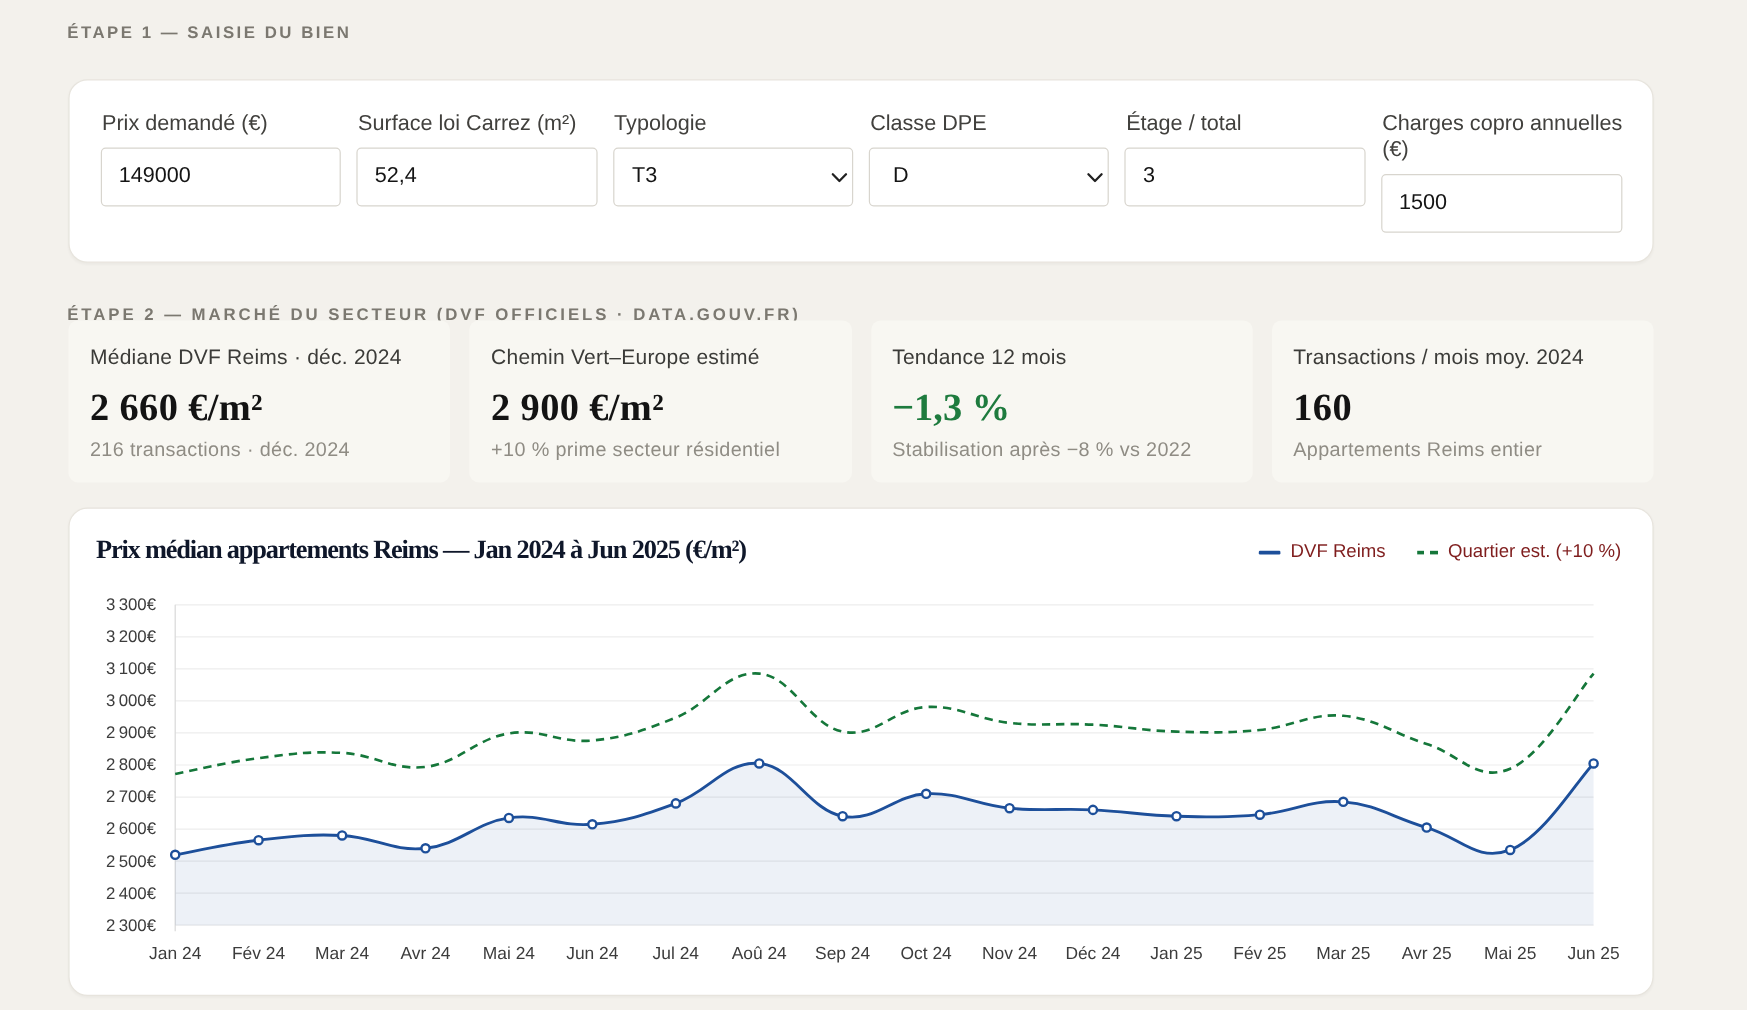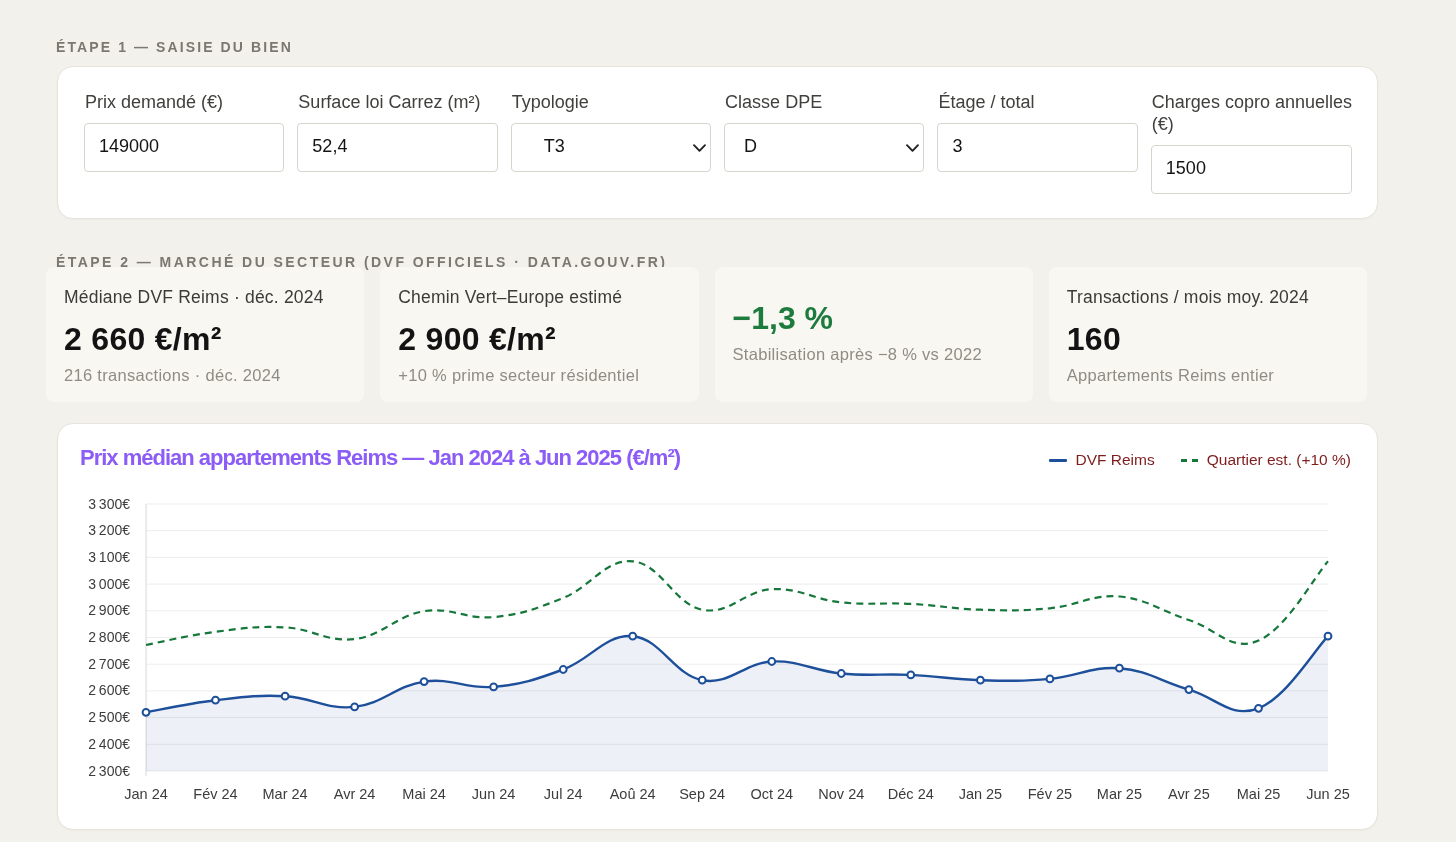--- a/index.html
+++ b/index.html
@@ -6,49 +6,49 @@
 html,body{margin:0;padding:0;}
 body{background:#f3f1ec;font-family:"Liberation Sans",sans-serif;width:1456px;height:842px;position:relative;overflow:hidden;}
 .h{position:absolute;left:56px;font-size:14px;font-weight:bold;letter-spacing:2.1px;color:#7b7870;}
 .card{position:absolute;left:57px;width:1319px;background:#fff;border:1px solid #e7e4dd;border-radius:16px;box-shadow:0 1px 2px rgba(0,0,0,0.03);}
 #formcard{top:66px;height:151px;}
 .fields{position:absolute;left:26px;top:24px;width:1268px;display:grid;grid-template-columns:repeat(6,1fr);column-gap:13px;}
 .fld label{display:block;font-size:18px;line-height:22px;color:#41403d;margin:0 0 10px 1px;}
 .fld .inp{height:44px;border:1px solid #d8d5ce;border-radius:4px;background:#fff;display:flex;align-items:center;padding:0 14px 3px 14px;font-size:18px;color:#141414;position:relative;}
 .fld .inp .chev{position:absolute;right:3px;top:15px;}
 #h2{top:236px;letter-spacing:2.45px;margin-top:18px;}
-.stats{position:absolute;left:46px;top:267px;width:1321px;display:grid;grid-template-columns:repeat(4,1fr);column-gap:16px;}
+.stats{position:absolute;left:57px;top:267px;width:1321px;display:grid;grid-template-columns:repeat(4,1fr);column-gap:16px;}
 .stat{height:135px;background:#f8f7f2;border-radius:8px;box-sizing:border-box;padding:20px 18px 0 18px;}
 .stat .lbl{font-size:17.5px;letter-spacing:0.2px;line-height:21px;color:#3b3b38;}
-.stat .val{font-size:32px;font-weight:bold;color:#131313;margin-top:13px;line-height:36px;letter-spacing:0.3px;}
+.stat .val{font-size:32px;font-weight:bold;color:#131313;margin-top:13px;line-height:36px;letter-spacing:0.3px;font-family:Liberation Serif, serif;}
 .stat .val.green{color:#1e7b3e;letter-spacing:0;}
 .stat .cap{font-size:16.5px;letter-spacing:0.3px;color:#8f8c84;margin-top:8px;line-height:20px;}
 #chartcard{top:423px;height:405px;}
-#ctitle{position:absolute;left:22px;top:21px;font-size:22px;letter-spacing:-1px;font-weight:bold;color:#8b5cf6;}
+#ctitle{position:absolute;left:22px;top:21px;font-size:22px;letter-spacing:-1px;font-weight:bold;color:#0f172a;font-family:Liberation Serif, serif;}
 #legend{position:absolute;right:26px;top:27px;display:flex;align-items:center;font-size:15.5px;color:#7f1d1d;}
 #legend .sw{display:inline-block;width:18px;height:3px;background:#1d4f9a;margin-right:8px;border-radius:1px;}
 #legend .gsw{display:inline-block;width:19px;height:3px;margin:0 7px 0 26px;background:repeating-linear-gradient(90deg,#15773a 0 6px,transparent 6px 11px);}
 #chartsvg{position:absolute;left:0;top:0;}
 </style>
 </head>
 <body>
-<div class="h" style="top:19px;margin-top:20px;">ÉTAPE 1 — SAISIE DU BIEN</div>
+<div class="h" style="top:19px;">ÉTAPE 1 — SAISIE DU BIEN</div>
 <div class="card" id="formcard">
   <div class="fields">
     <div class="fld">
         <label>Prix demandé (€)</label>
         <div class="inp">149000</div>
       </div>
     <div class="fld">
         <label>Surface loi Carrez (m²)</label>
         <div class="inp">52,4</div>
       </div>
     <div class="fld">
         <label>Typologie</label>
-        <div class="inp" style="padding-left:32px;">T3<span class="chev"><svg width="15" height="15" viewBox="0 0 15 15">
+        <div class="inp" style="padding-left:15px;">T3<span class="chev"><svg width="15" height="15" viewBox="0 0 15 15">
               <path d="M2 5.2l5.5 5.6 5.5-5.6" fill="none" stroke="#212121" stroke-width="1.9" stroke-linecap="round" stroke-linejoin="round"></path>
             </svg></span></div>
       </div>
     <div class="fld">
         <label>Classe DPE</label>
         <div class="inp" style="padding-left:19px;">D<span class="chev"><svg width="15" height="15" viewBox="0 0 15 15">
               <path d="M2 5.2l5.5 5.6 5.5-5.6" fill="none" stroke="#212121" stroke-width="1.9" stroke-linecap="round" stroke-linejoin="round"></path>
             </svg></span></div>
       </div>
     <div class="fld">
@@ -67,20 +67,21 @@
       <div class="lbl">Médiane DVF Reims · déc. 2024</div>
       <div class="val">2 660 €/m²</div>
       <div class="cap">216 transactions · déc. 2024</div>
     </div>
   <div class="stat">
       <div class="lbl">Chemin Vert–Europe estimé</div>
       <div class="val">2 900 €/m²</div>
       <div class="cap">+10 % prime secteur résidentiel</div>
     </div>
   <div class="stat">
+      <div class="lbl">Tendance 12 mois</div>
       <div class="val green">−1,3 %</div>
       <div class="cap">Stabilisation après −8 % vs 2022</div>
     </div>
   <div class="stat">
       <div class="lbl">Transactions / mois moy. 2024</div>
       <div class="val">160</div>
       <div class="cap">Appartements Reims entier</div>
     </div>
 </div>
 <div class="card" id="chartcard">

